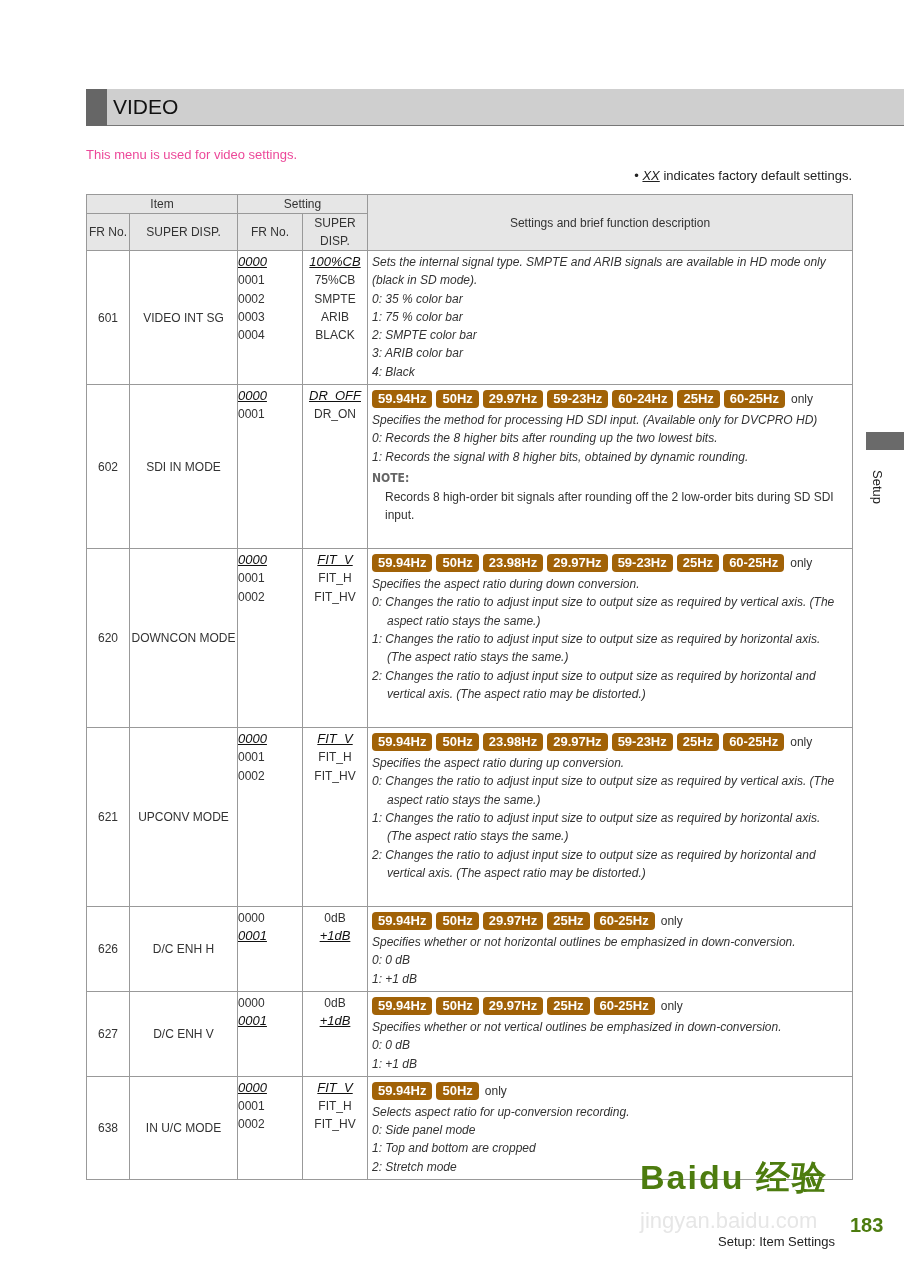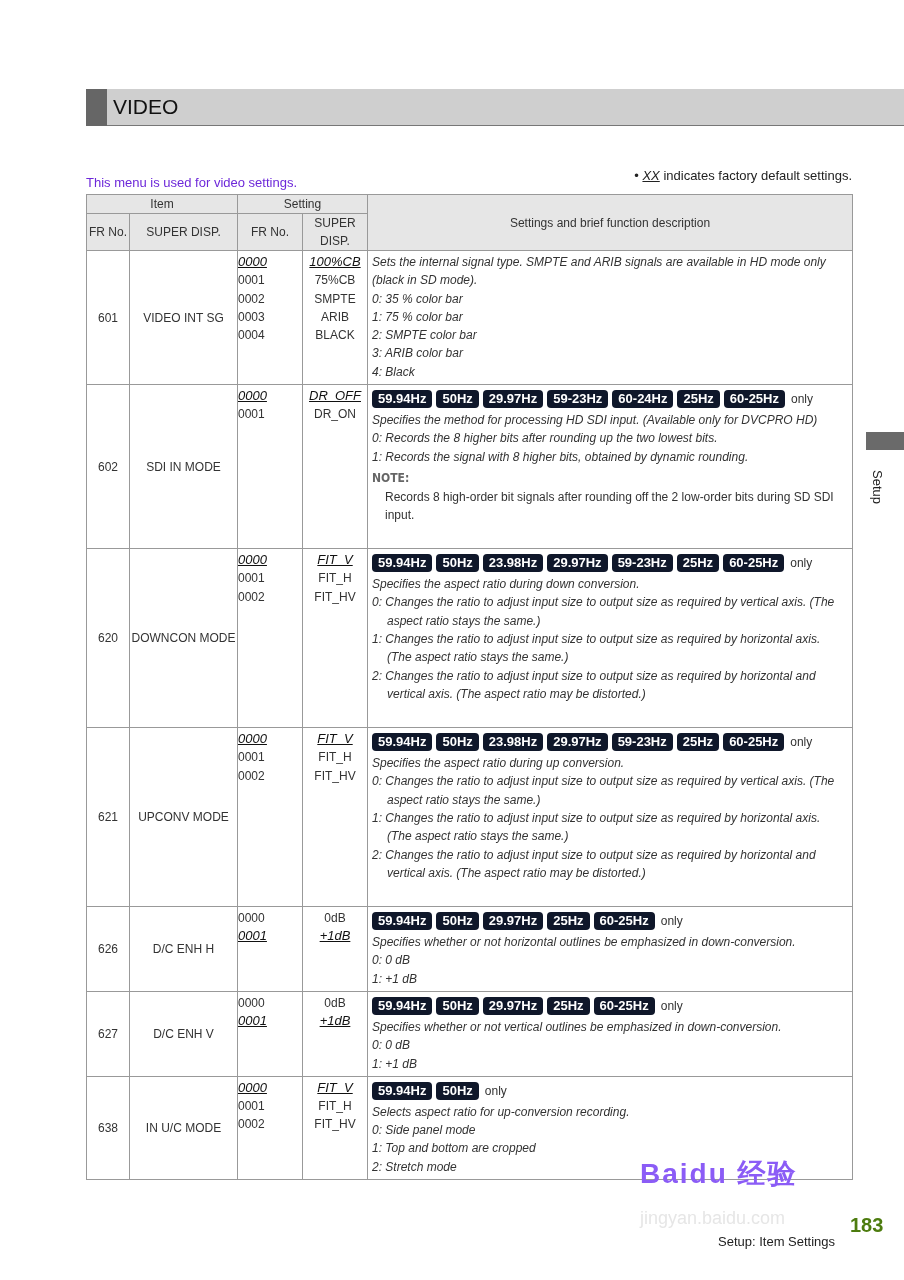--- a/index.html
+++ b/index.html
@@ -2,51 +2,51 @@
 <html><head>
 <meta charset="utf-8">
 <style>
   html, body { margin:0; padding:0; background:#fff; }
   body { width:904px; height:1280px; position:relative; overflow:hidden;
          font-family:"Liberation Sans", sans-serif; color:#222; }
   .title-bar { position:absolute; left:86px; top:89px; width:833px; height:36px;
                background:#cfcfcf; border-bottom:1px solid #777; }
   .title-bar .accent { position:absolute; left:0; top:0; width:21px; height:37px; background:#666; }
   .title-bar .title { position:absolute; left:27px; top:6px; font-size:21px; color:#111; }
-  .intro { position:absolute; left:86px; top:147px; font-size:13px; color:#6d28d9;margin-top:28px; }
+  .intro { position:absolute; left:86px; top:147px; font-size:13px; color:#ec4899; }
   .legend-note { position:absolute; right:52px; top:168px; font-size:13px; color:#222; }
   .legend-note .xx { font-style:italic; text-decoration:underline; }
   table.menu { position:absolute; left:86px; top:194px; width:767px;
                border-collapse:collapse; font-size:12px; color:#333; }
   table.menu td, table.menu th { border:1px solid #999; padding:0; }
   table.menu th { background:#e6e6e6; font-weight:normal; line-height:18px; }
   .c-no { width:42px; text-align:center; }
   .c-name { width:107px; text-align:center; }
   .c-sfr { width:64px; text-align:left; vertical-align:top; padding-top:2px !important; }
   .c-sdisp { width:64px; text-align:center; vertical-align:top; padding-top:2px !important;border-radius:21px; }
   .c-desc { vertical-align:top; padding:2px 4px 3px 4px !important; }
   .val { display:block; line-height:18.3px; }
   .val.def { font-style:italic; text-decoration:underline; font-size:13px; color:#111; }
   .line { line-height:18.3px;font-style:italic; }
   .hang { padding-left:15px; text-indent:-15px; }
   .badges { line-height:24px; }
-  .badge { display:inline-block; background:#0f172a; color:#fff; font-weight:bold;
+  .badge { display:inline-block; background:#a16207; color:#fff; font-weight:bold;
            font-size:13px; padding:0 6px; border-radius:4px; line-height:18px;
            margin-right:4px; margin-top:2px; }
   .only { font-size:12px; color:#333; margin-left:2px; }
   .note-h { font-weight:bold; color:#666; font-family:"DejaVu Sans Condensed","DejaVu Sans",sans-serif; font-size:12px; line-height:20px; margin-top:2px;}
   .note-t { padding-left:13px; line-height:18.3px; }
   .side-tab { position:absolute; left:866px; top:432px; width:38px; height:18px; background:#6a6a6a; }
   .side-label { position:absolute; left:870px; top:470px; font-size:13px; color:#222;
                 writing-mode:vertical-rl; }
   .footer-text { position:absolute; left:718px; top:1234px; font-size:13px; color:#222; }
   .footer-page { position:absolute; left:850px; top:1214px; font-size:20px; font-weight:bold; color:#4d7c0f; }
-  .watermark { position:absolute; left:640px; top:1155px; font-size:28px; color:#8b5cf6;
+  .watermark { position:absolute; left:640px; top:1155px; font-size:34px; color:#4d7c0f;
                font-weight:bold; letter-spacing:2px; }
-  .watermark2 { position:absolute; left:640px; top:1208px; font-size:18px; color:#e6e6e6; }
+  .watermark2 { position:absolute; left:640px; top:1208px; font-size:22px; color:#e6e6e6; }
 </style>
 </head>
 <body>
 
 <div class="title-bar">
   <div class="accent"></div>
   <div class="title">VIDEO</div>
 </div>
 
 <div class="intro">This menu is used for video settings.</div>

